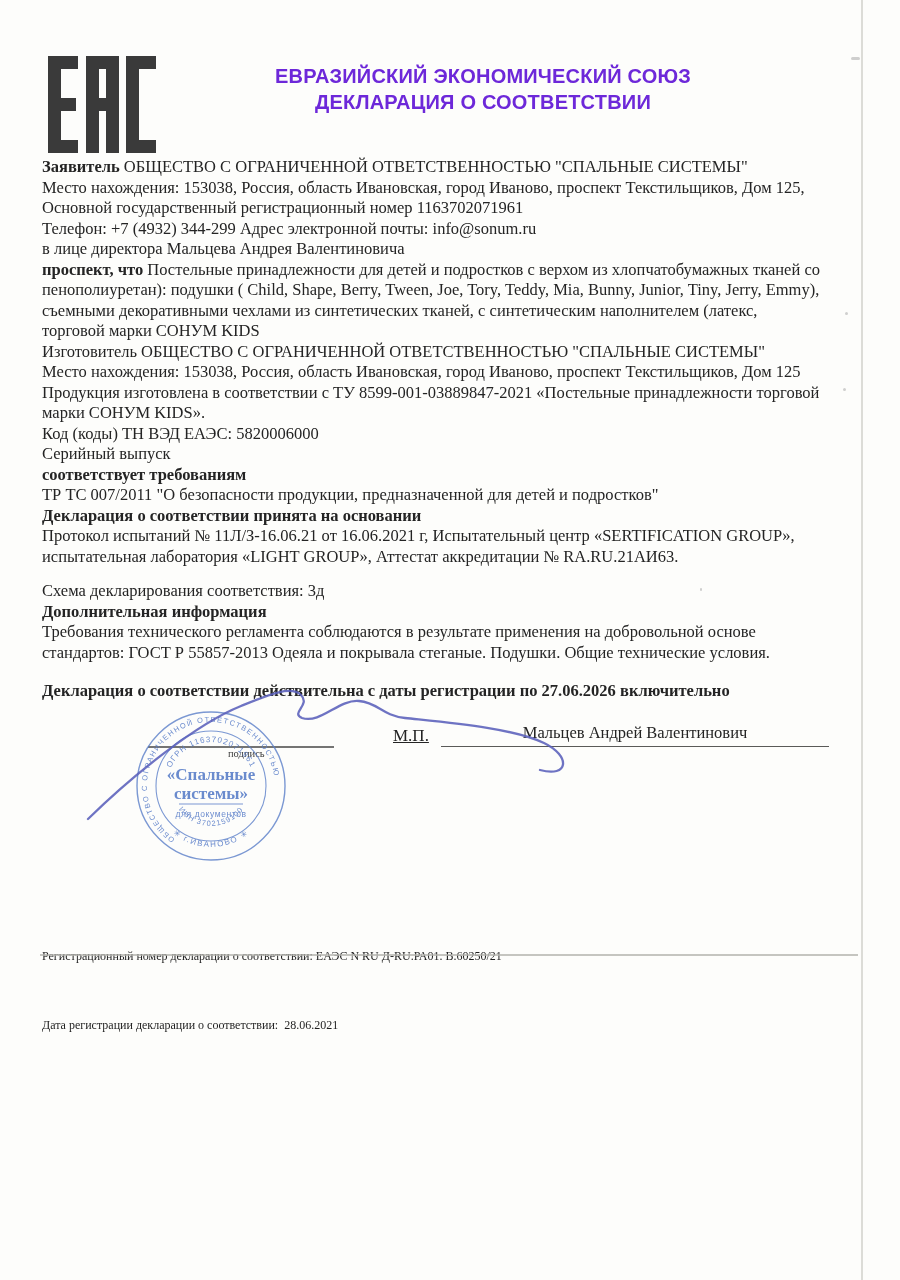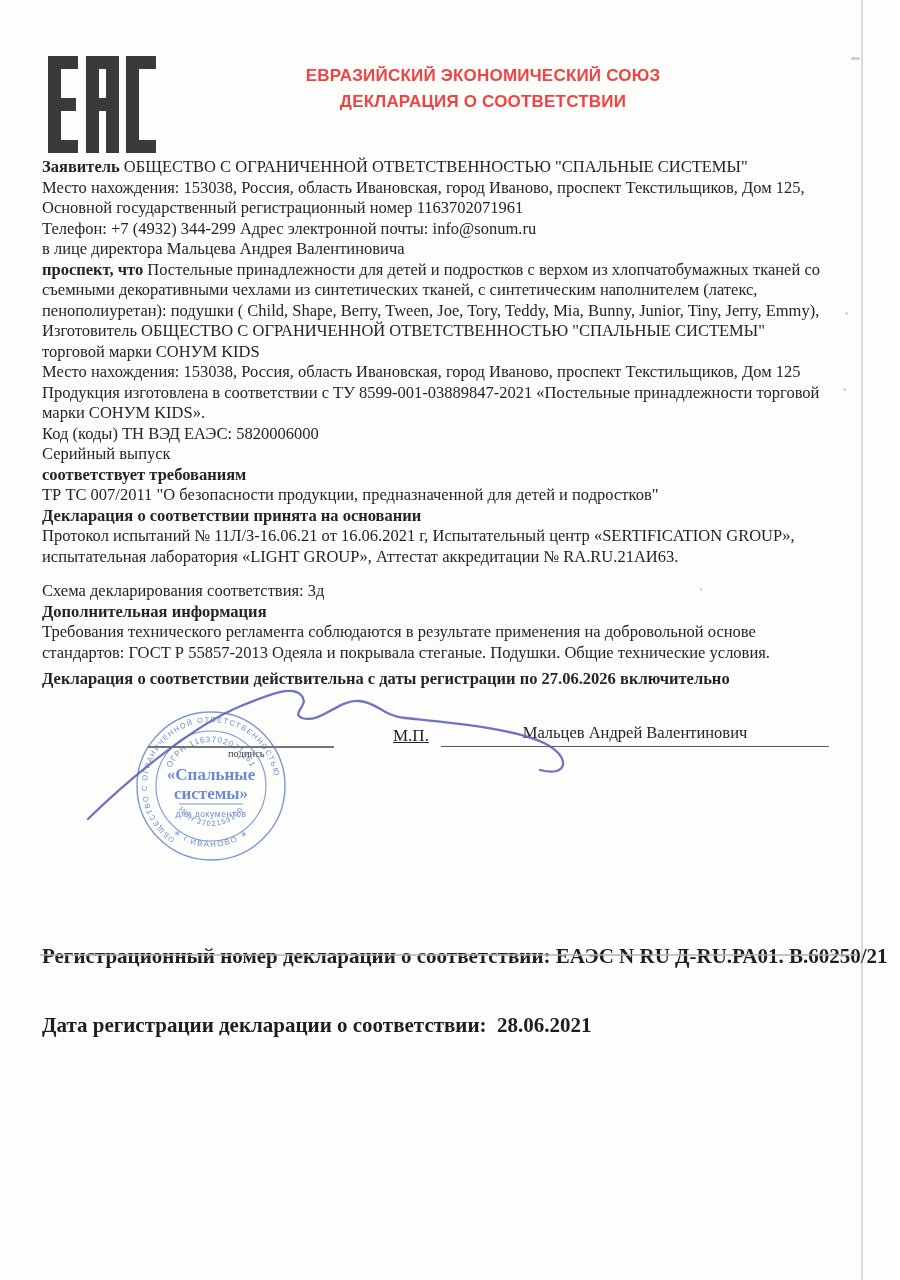--- a/index.html
+++ b/index.html
@@ -11,22 +11,22 @@
     font-family:"Liberation Serif", serif;
     color:#242424;
   }
   
   .eac-logo{position:absolute;left:48px;top:56px;}
   
   .header{
     position:absolute;left:66px;top:63px;width:834px;
     text-align:center;
     font-family:"Liberation Sans", sans-serif;
-    font-weight:bold;font-size:17px;line-height:26px;
-    color:#ef4444;letter-spacing:.2px;
+    font-weight:bold;font-size:20px;line-height:26px;
+    color:#6d28d9;letter-spacing:.2px;
   }
   
   .body-lines{
     position:absolute;left:42px;top:157px;width:830px;
     font-size:16.5px;line-height:20.5px;
   }
   .doc-line{white-space:pre;}
   .doc-line b{font-weight:bold;}
   
   .mp{position:absolute;left:393px;top:726px;font-size:17px;text-decoration:underline;}
@@ -34,21 +34,21 @@
   .sig-caption{position:absolute;left:206px;top:748px;font-size:10.5px;color:#3c3c3c;margin-left:22px;}
   .fio-wrap{position:absolute;left:441px;top:723px;width:388px;text-align:center;}
   .fio-name{font-size:16.5px;height:23px;border-bottom:1.5px solid #5a5a58;}
   .fio-caption{font-size:11.5px;color:#333;margin-top:2px;}
   
   .stamp{position:absolute;left:125px;top:700px;}
   .signature{position:absolute;left:0;top:0;pointer-events:none;}
   
   .reg-block{
     position:absolute;left:42px;top:899px;
-    font-weight:bold;font-size:21px;line-height:23px;white-space:pre;
+    font-weight:normal;font-size:12px;line-height:23px;white-space:pre;
     color:#1e1e1e;
   }
   .divider{position:absolute;left:40px;top:954px;width:818px;border-top:2px solid #b2b2ac;opacity:.75;}
   
   .edge-line{position:absolute;left:861px;top:0;width:2px;height:1280px;background:rgba(165,165,158,.38);}
   .speck{position:absolute;background:rgba(90,90,88,.28);border-radius:2px;}
 </style>
 </head>
 <body>
 
@@ -78,39 +78,39 @@
     <div>ДЕКЛАРАЦИЯ О СООТВЕТСТВИИ</div>
   </div>
 
   <div class="body-lines" id="body-lines">
       <div class="doc-line"><b>Заявитель </b><span>ОБЩЕСТВО С ОГРАНИЧЕННОЙ ОТВЕТСТВЕННОСТЬЮ "СПАЛЬНЫЕ СИСТЕМЫ"</span></div>
       <div class="doc-line"><span>Место нахождения: 153038, Россия, область Ивановская, город Иваново, проспект Текстильщиков, Дом 125,</span></div>
       <div class="doc-line"><span>Основной государственный регистрационный номер 1163702071961</span></div>
       <div class="doc-line"><span>Телефон: +7 (4932) 344-299 Адрес электронной почты: info@sonum.ru</span></div>
       <div class="doc-line"><span>в лице директора Мальцева Андрея Валентиновича</span></div>
       <div class="doc-line"><b>проспект, что </b><span>Постельные принадлежности для детей и подростков с верхом из хлопчатобумажных тканей со</span></div>
+      <div class="doc-line"><span>пенополиуретан): подушки ( Child, Shape, Berry, Tween, Joe, Tory, Teddy, Mia, Bunny, Junior, Tiny, Jerry, Emmy),</span></div>
       <div class="doc-line"><span>съемными декоративными чехлами из синтетических тканей, с синтетическим наполнителем (латекс,</span></div>
-      <div class="doc-line"><span>пенополиуретан): подушки ( Child, Shape, Berry, Tween, Joe, Tory, Teddy, Mia, Bunny, Junior, Tiny, Jerry, Emmy),</span></div>
+      <div class="doc-line"><span>торговой марки СОНУМ KIDS</span></div>
       <div class="doc-line"><span>Изготовитель ОБЩЕСТВО С ОГРАНИЧЕННОЙ ОТВЕТСТВЕННОСТЬЮ "СПАЛЬНЫЕ СИСТЕМЫ"</span></div>
-      <div class="doc-line"><span>торговой марки СОНУМ KIDS</span></div>
       <div class="doc-line"><span>Место нахождения: 153038, Россия, область Ивановская, город Иваново, проспект Текстильщиков, Дом 125</span></div>
       <div class="doc-line"><span>Продукция изготовлена в соответствии с ТУ 8599-001-03889847-2021 «Постельные принадлежности торговой</span></div>
       <div class="doc-line"><span>марки СОНУМ KIDS».</span></div>
       <div class="doc-line"><span>Код (коды) ТН ВЭД ЕАЭС: 5820006000</span></div>
       <div class="doc-line"><span>Серийный выпуск</span></div>
       <div class="doc-line"><b>соответствует требованиям</b></div>
       <div class="doc-line"><span>ТР ТС 007/2011 "О безопасности продукции, предназначенной для детей и подростков"</span></div>
       <div class="doc-line"><b>Декларация о соответствии принята на основании</b></div>
       <div class="doc-line"><span>Протокол испытаний № 11Л/З-16.06.21 от 16.06.2021 г, Испытательный центр «SERTIFICATION GROUP»,</span></div>
       <div class="doc-line"><span>испытательная лаборатория «LIGHT GROUP», Аттестат аккредитации № RA.RU.21АИ63.</span></div>
       <div class="doc-line" style="margin-top: 14px;"><span>Схема декларирования соответствия: 3д</span></div>
       <div class="doc-line"><b>Дополнительная информация</b></div>
       <div class="doc-line"><span>Требования технического регламента соблюдаются в результате применения на добровольной основе</span></div>
       <div class="doc-line"><span>стандартов: ГОСТ Р 55857-2013 Одеяла и покрывала стеганые. Подушки. Общие технические условия.</span></div>
-      <div class="doc-line" style="margin-top: 6px;"><b>Декларация о соответствии действительна с даты регистрации по 27.06.2026 включительно</b></div>
+      <div class="doc-line" style="margin-top: 18px;"><b>Декларация о соответствии действительна с даты регистрации по 27.06.2026 включительно</b></div>
     </div>
 
   <div class="mp">М.П.</div>
   <div class="sig-line"></div>
   <div class="sig-caption">подпись</div>
   <div class="fio-wrap">
     <div class="fio-name">Мальцев Андрей Валентинович</div>
   </div>
 
   <svg class="stamp" width="172" height="172" viewBox="0 0 172 172">

